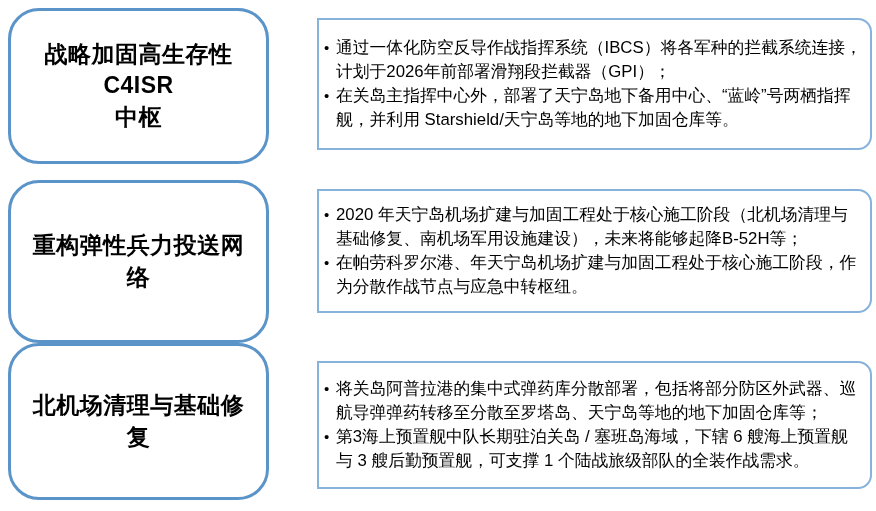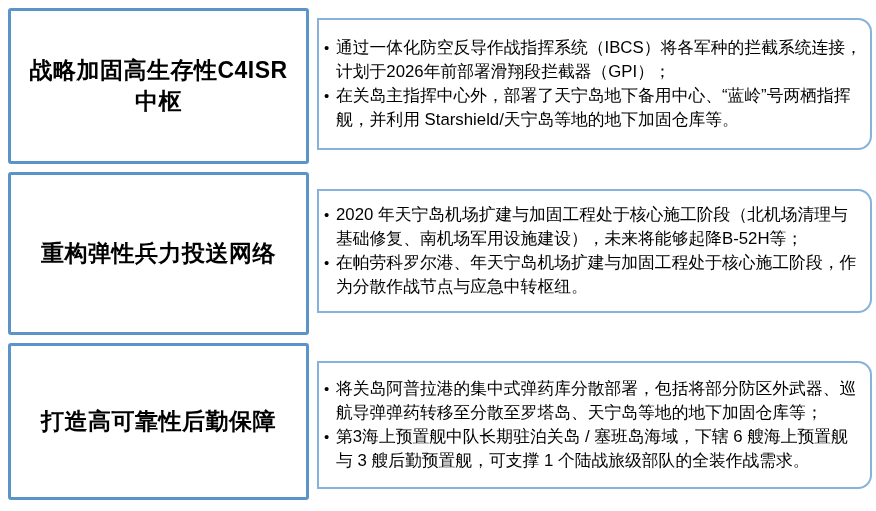--- a/index.html
+++ b/index.html
@@ -16,31 +16,31 @@
     overflow: hidden;
   }
   .box {
     position: absolute;
     background: #ffffff;
     box-sizing: border-box;
   }
   
   .left-box {
     left: 8px;
-    width: 301px;
+    width: 261px;
     border: 3px solid #5b94c9;
-    border-radius: 3px;
+    border-radius: 31px;
     display: flex;
     align-items: center;
     justify-content: center;
     text-align: center;
     padding: 6px 12px;
   }
   .lb0 { top: 8px;   height: 156px; }
-  .lb1 { top: 172px; height: 163px; }
+  .lb1 { top: 180px; height: 163px; }
   .lb2 { top: 343px; height: 157px; }
   .category-title {
     font-size: 23px;
     font-weight: bold;
     color: #000000;
     line-height: 1.35;
     white-space: pre-line;
     letter-spacing: 0.5px;
   }
   
@@ -112,21 +112,21 @@
         <span class="btext">2020 年天宁岛机场扩建与加固工程处于核心施工阶段（北机场清理与基础修复、南机场军用设施建设），未来将能够起降B-52H等；</span>
       </li>
       <li>
         <span class="marker">•</span>
         <span class="btext">在帕劳科罗尔港、年天宁岛机场扩建与加固工程处于核心施工阶段，作为分散作战节点与应急中转枢纽。</span>
       </li>
     </ul>
   </div>
 
   <div class="box left-box lb2">
-    <div class="category-title">打造高可靠性后勤保障</div>
+    <div class="category-title">北机场清理与基础修复</div>
   </div>
   <div class="box right-box rb2">
     <ul class="bullets">
       <li>
         <span class="marker">•</span>
         <span class="btext">将关岛阿普拉港的集中式弹药库分散部署，包括将部分防区外武器、巡航导弹弹药转移至分散至罗塔岛、天宁岛等地的地下加固仓库等；</span>
       </li>
       <li>
         <span class="marker">•</span>
         <span class="btext">第3海上预置舰中队长期驻泊关岛 / 塞班岛海域，下辖 6 艘海上预置舰与 3 艘后勤预置舰，可支撑 1 个陆战旅级部队的全装作战需求。</span>

